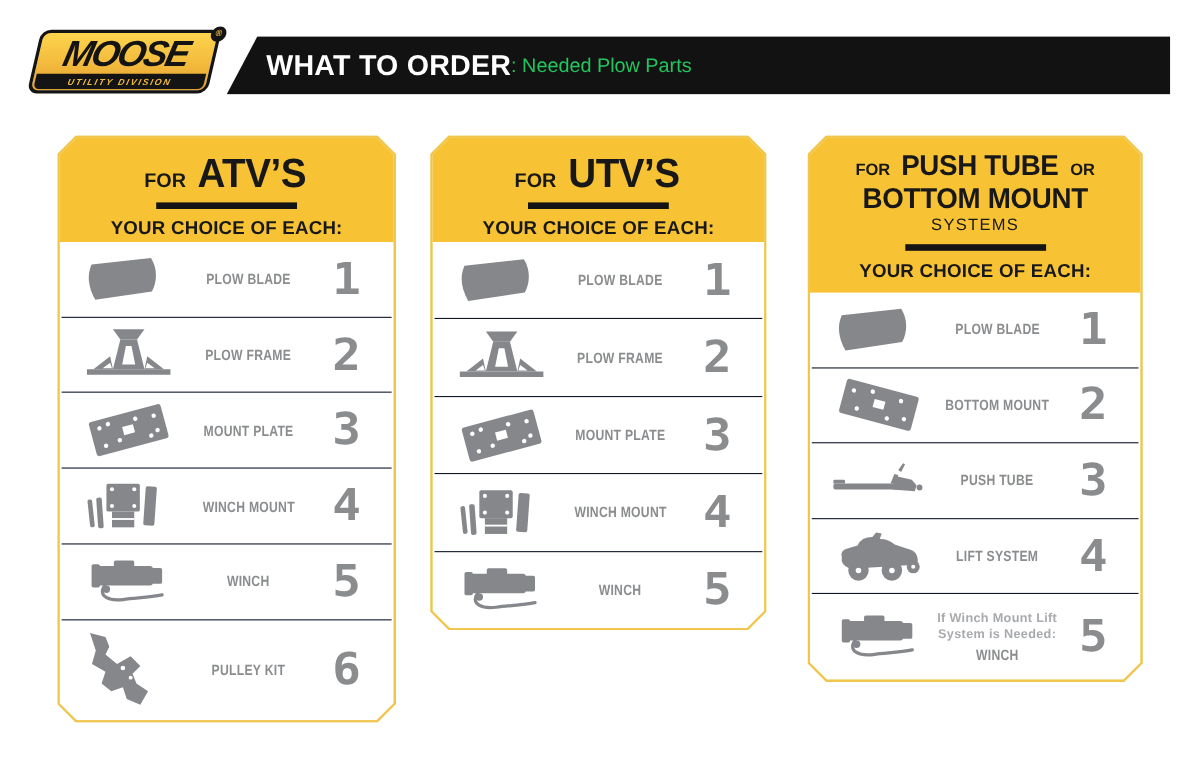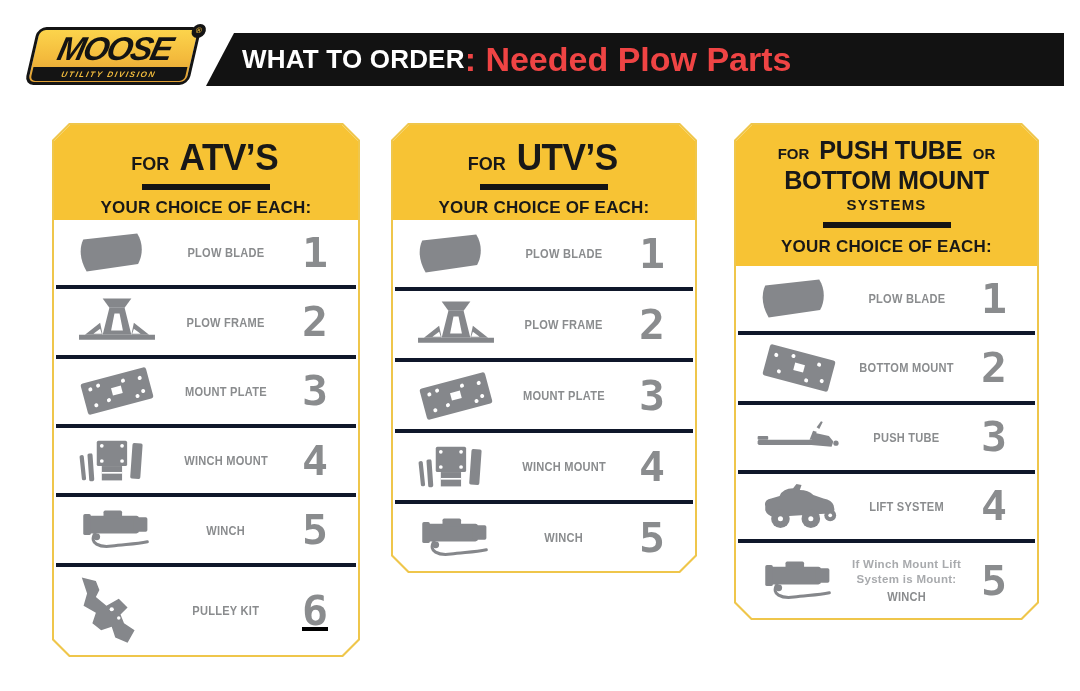--- a/index.html
+++ b/index.html
@@ -27,21 +27,21 @@
     position:absolute;top:-6px;right:-8px;width:14px;height:14px;background:#141414;
     border-radius:50%;color:#F2BC3D;font-size:8px;line-height:14px;text-align:center;
     font-style:normal;font-weight:bold;
   }
   .titlebar{
     position:absolute;left:204px;top:33px;right:16px;height:53px;background:#121212;
     clip-path:polygon(30px 0,100% 0,100% 100%,2px 100%);
     display:flex;align-items:center;padding-left:38px;box-sizing:border-box;text-align:right;
   }
   .title-bold{color:#ffffff;font-weight:bold;font-size:26px;letter-spacing:.2px;}
-  .title-rest{color:#ef4444;font-weight:700;font-size:34px;white-space:pre;}
+  .title-rest{color:#22c55e;font-weight:400;font-size:18px;white-space:pre;}
   
   .card{position:absolute;top:123px;}
   #card-atv{left:52px;width:308px;height:534px;}
   #card-utv{left:391px;width:306px;height:450px;}
   #card-push{left:734px;width:305px;height:497px;}
   .card-frame{
     position:absolute;inset:0;background:#EFC64B;
     clip-path:polygon(17px 0,calc(100% - 17px) 0,100% 17px,100% calc(100% - 17px),
       calc(100% - 17px) 100%,17px 100%,0 calc(100% - 17px),0 17px);
   }
@@ -55,30 +55,30 @@
     background:#F7C334;text-align:center;flex:0 0 auto;box-sizing:border-box;
     padding-top:14px;color:#181818;
   }
   #card-atv .card-head,#card-utv .card-head{height:95px;}
   #card-push .card-head{height:141px;padding-top:12px;}
   .head-title-row{display:flex;justify-content:center;align-items:baseline;gap:8px;line-height:1;}
   .t-small{font-size:18px;font-weight:bold;}
   .t-big{font-size:37px;font-weight:bold;letter-spacing:-.5px;display:inline-block;transform:scaleX(.95);}
   .t-mid{font-size:26px;font-weight:bold;letter-spacing:-.3px;display:inline-block;transform:scaleX(.97);}
   .t-sfx{font-size:15px;font-weight:bold;}
-  .t-sys{font-size:15px;font-weight:bold;letter-spacing:1.2px;margin-top:4px;line-height:1;}
+  .t-sys{font-size:15px;font-weight:normal;letter-spacing:1.2px;margin-top:4px;line-height:1;}
   .head-line2{margin-top:4px;line-height:1;}
   .head-bar{width:128px;height:6px;background:#141414;margin:8px auto 8px;}
   #card-push .head-bar{margin:10px auto 9px;}
   .head-sub{font-size:17px;font-weight:bold;letter-spacing:.2px;}
   
   .rows{flex:1;display:flex;flex-direction:column;padding:0 2px;}
   .row{flex:1;display:flex;align-items:center;padding:0 12px;}
-  .row + .row{border-top:4px solid #0f172a;}
-  .row-tall{flex:1.35;text-decoration:underline;}
+  .row + .row{border-top:1px solid #0f172a;}
+  .row-tall{flex:1.35;}
   .row-note{flex:1.15;}
   .icon-cell{width:98px;display:flex;justify-content:center;align-items:center;}
   .part-icon{width:88px;height:54px;fill:#85878B;}
   .part-icon.tall{height:74px;}
   .label-cell{flex:1;text-align:center;color:#8A8C8E;font-weight:bold;font-size:13.5px;letter-spacing:.3px;}
   .lbl{display:inline-block;transform:scaleX(.82);white-space:nowrap;}
   .note{display:block;font-size:11.5px;color:#A8AAAD;font-weight:bold;line-height:1.3;}
   .lbl-strong{display:inline-block;transform:scaleX(.82);margin-top:3px;}
   .qty-cell{
     width:58px;text-align:center;color:#8A8C8E;
@@ -378,21 +378,21 @@
           <span class="qty-cell">4</span>
         </div>
         <div class="row row-note">
           <span class="icon-cell">
               <svg class="part-icon">
                 <use href="#i-winch"></use>
               </svg>
             </span>
           <span class="label-cell">
             <span class="note">If Winch Mount Lift</span>
-            <span class="note">System is Mount:</span>
+            <span class="note">System is Needed:</span>
             <span class="lbl-strong">WINCH</span>
           </span>
           <span class="qty-cell">5</span>
         </div>
       </div>
     </div>
   </div>
 
 </div>
 

